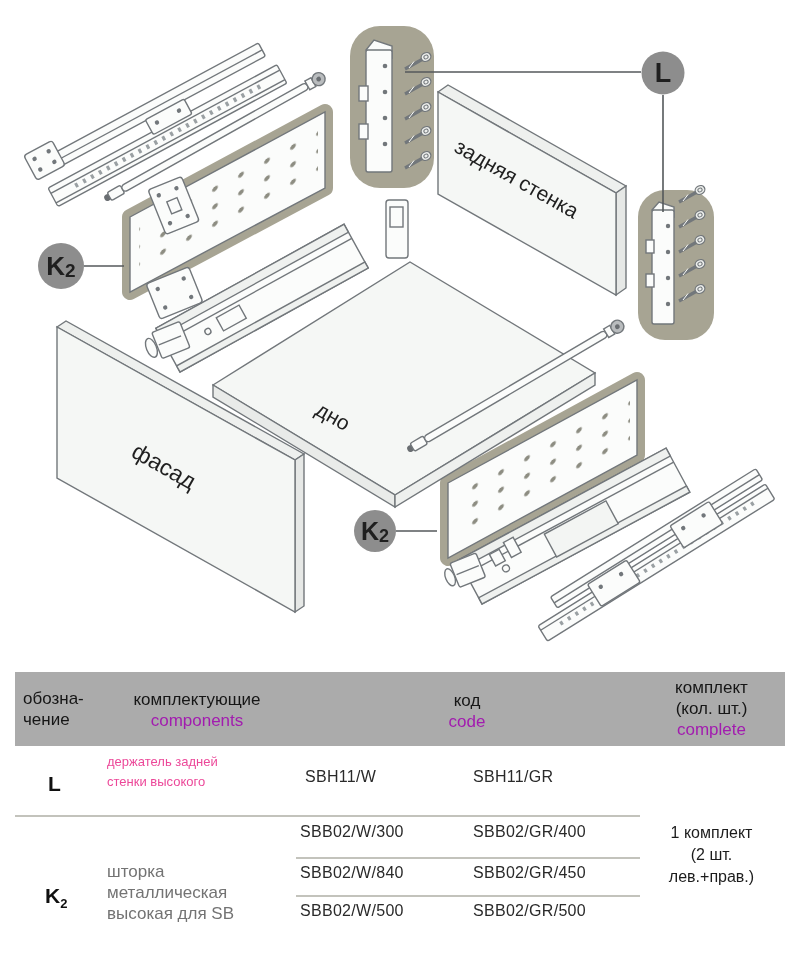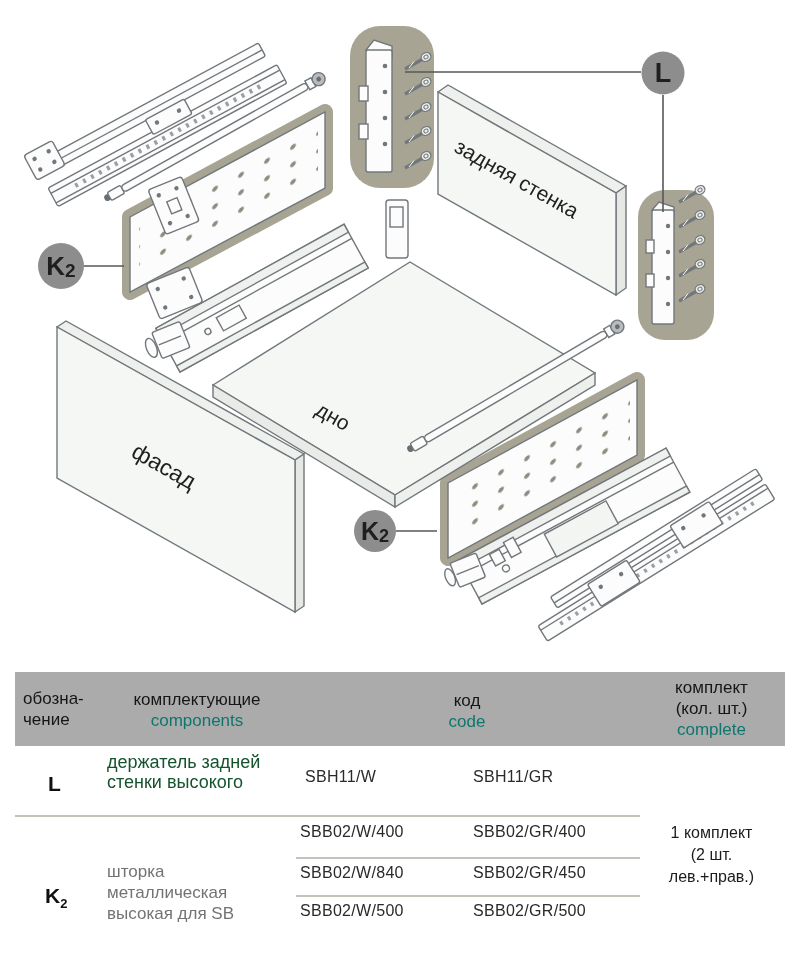--- a/index.html
+++ b/index.html
@@ -2,22 +2,22 @@
 <html><head>
 <meta charset="utf-8">
 <style>
   html,body{margin:0;padding:0}
   body{width:800px;height:955px;position:relative;background:#fff;
        font-family:"Liberation Sans",sans-serif;overflow:hidden}
   .abs{position:absolute}
   .center{text-align:center}
   .thead{background:#ababab}
   .t-head{font-size:17px;line-height:21px;color:#161616}
-  .t-head-en{color:#0f766e}
-  .t-desc{font-size:18px;line-height:20px;color:#14532d}
+  .t-head-en{color:#a21caf}
+  .t-desc{font-size:13px;line-height:20px;color:#ec4899}
   .t-desc2{font-size:17px;line-height:21px;color:#737373}
   .t-code{font-size:16px;color:#2a2a2a;letter-spacing:.3px;white-space:nowrap}
   .t-label{font-size:21px;font-weight:bold;color:#101010}
   .t-label sub{font-size:13px}
   .t-complete{font-size:16px;line-height:22px;color:#1c1c1c}
   .rule{height:2px;background:#c3c3bc}
   svg text{font-family:"Liberation Sans",sans-serif;fill:#1f1f1f;stroke:none}
 </style>
 </head>
 <body>
@@ -276,21 +276,21 @@
   <div class="abs rule" style="left:15px;top:815px;width:625px"></div>
 
   <div class="abs t-label" style="left:45px;top:884px"><span>K</span><sub>2</sub></div>
 
   <div class="abs t-desc2" style="left:107px;top:861px;width:200px">
     <div>шторка</div>
     <div>металлическая</div>
     <div>высокая для SB</div>
   </div>
 
-  <div class="abs t-code" style="left:300px;top:823px">SBB02/W/400</div>
+  <div class="abs t-code" style="left:300px;top:823px">SBB02/W/300</div>
   <div class="abs t-code" style="left:473px;top:823px">SBB02/GR/400</div>
 
   <div class="abs rule" style="left:296px;top:857px;width:344px"></div>
 
   <div class="abs t-code" style="left:300px;top:864px">SBB02/W/840</div>
   <div class="abs t-code" style="left:473px;top:864px">SBB02/GR/450</div>
 
   <div class="abs rule" style="left:296px;top:895px;width:344px"></div>
 
   <div class="abs t-code" style="left:300px;top:902px">SBB02/W/500</div>

